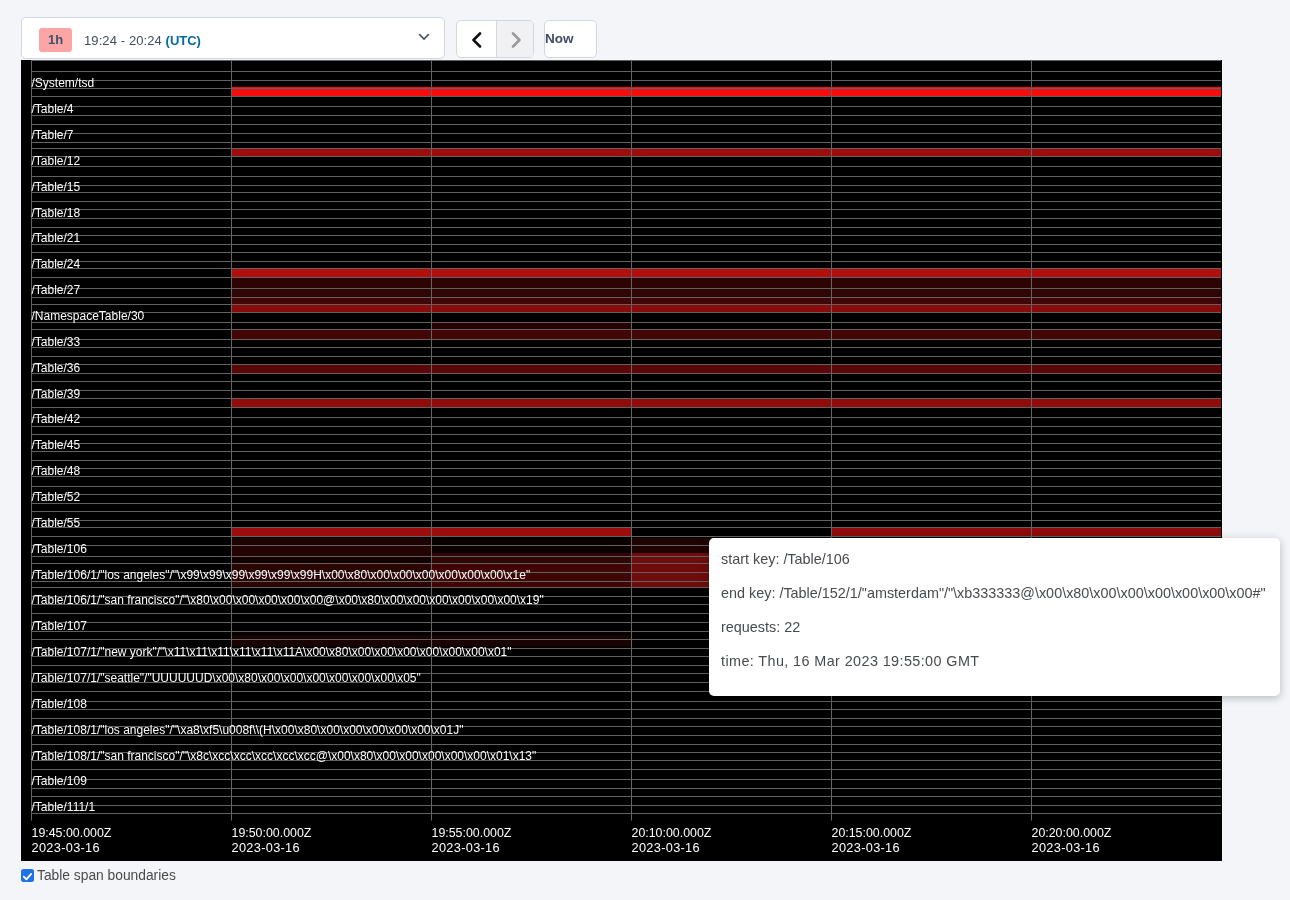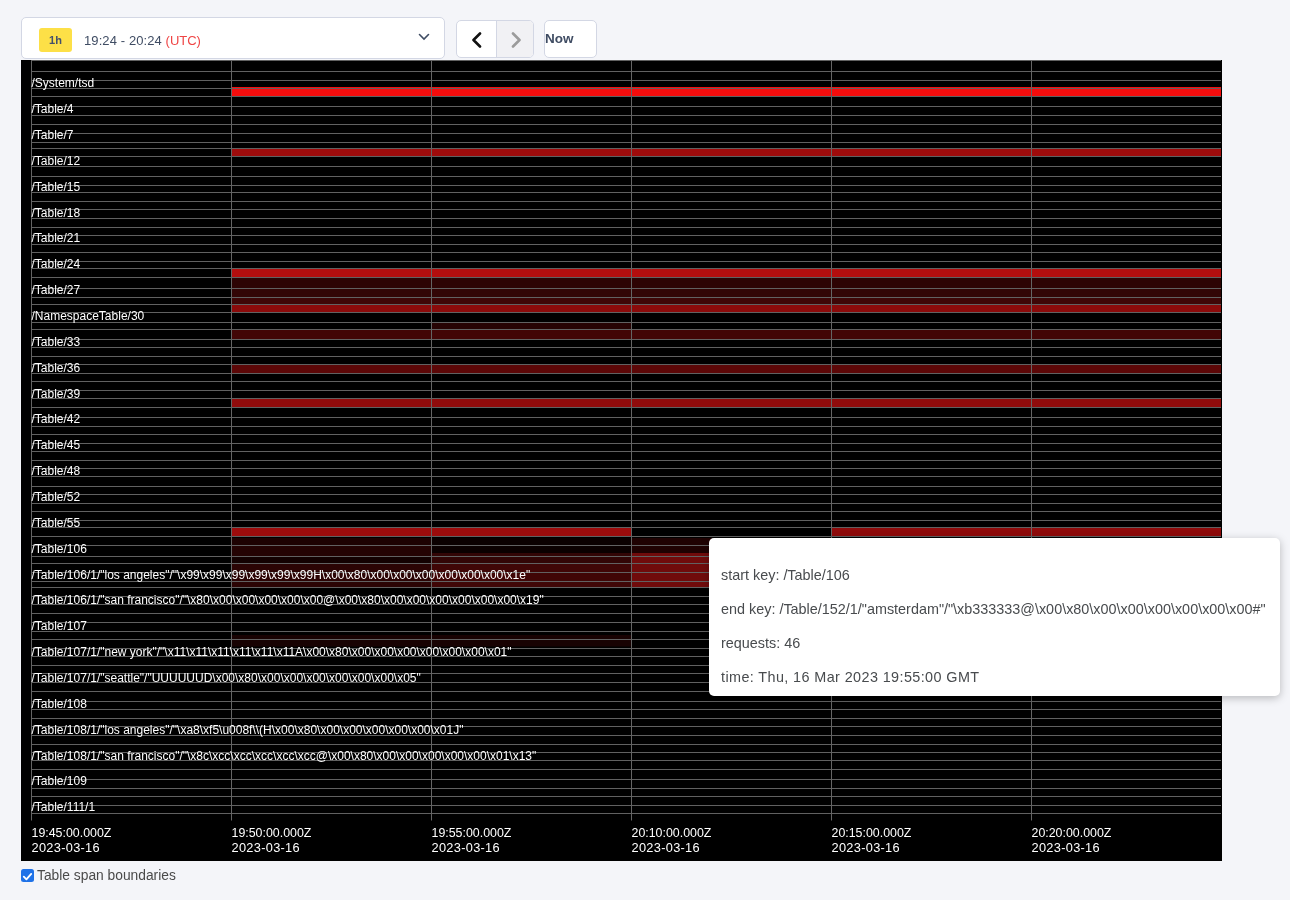--- a/index.html
+++ b/index.html
@@ -1,28 +1,28 @@
 <!DOCTYPE html>
 <html><head><meta charset="utf-8"><title>Key Visualizer</title>
 <style>
 html,body{margin:0;padding:0}
 body{width:1290px;height:900px;background:#f4f5f9;font-family:"Liberation Sans",sans-serif;position:relative;overflow:hidden}
 .timesel{position:absolute;left:21px;top:17px;width:424px;height:42px;background:#fff;border:1px solid #d3d7e4;border-radius:5px;box-sizing:border-box}
-.badge{position:absolute;left:17px;top:10px;width:33px;height:24px;background:#fde047;border-radius:3px;color:#44506b;font-size:11px;font-weight:bold;text-align:center;line-height:24px}
+.badge{position:absolute;left:17px;top:10px;width:33px;height:24px;background:#fca5a5;border-radius:3px;color:#44506b;font-size:13px;font-weight:bold;text-align:center;line-height:24px}
 .trange{position:absolute;left:62px;top:3px;height:40px;line-height:40px;font-size:13px;color:#3f4c63}
 .trange b{font-weight:normal;letter-spacing:.1px}
-.trange span{color:#ef4444;font-weight:normal}
+.trange span{color:#0369a1;font-weight:bold}
 .carett{position:absolute;right:14px;top:15px}
 .arrows{position:absolute;left:456px;top:20px;width:78px;height:38px;border:1px solid #d3d7e4;border-radius:5px;background:#fff;box-sizing:border-box;overflow:hidden}
 .arrows .half{position:absolute;top:0;width:39px;height:37px;text-align:center}
 .arrows .l{left:0}
 .arrows .r{left:39px;background:#f1f1f4;border-left:1px solid #d3d7e4;box-sizing:border-box}
 .nowbtn{position:absolute;left:544px;top:20px;width:53px;height:38px;border:1px solid #d3d7e4;border-radius:5px;background:#fff;box-sizing:border-box;color:#3f4c63;font-size:13.5px;font-weight:bold;text-align:left;line-height:36px}
 .tooltip{position:absolute;left:709px;top:538px;width:571px;height:158px;background:#fff;border-radius:5px;box-shadow:0 2px 8px rgba(0,0,0,.25);box-sizing:border-box;padding:13px 0 0 12px;z-index:5}
-.tooltip div{font-size:14.4px;color:#484b4e;line-height:17px;margin:16px 0 17px 0;white-space:nowrap}
+.tooltip div{font-size:14.4px;color:#484b4e;line-height:17px;margin:0 0 17px 0;white-space:nowrap}
 .cbrow{position:absolute;left:21px;top:868px;height:16px}
 .cb{position:absolute;left:0;top:1px;width:13px;height:13px;background:#1f72e8;border-radius:2.5px}
 .cblab{position:absolute;left:16px;top:0;font-size:13.8px;color:#4a4a4a;white-space:nowrap}
 </style></head>
 <body>
 <div class="timesel">
  <div class="badge">1h</div>
  <div class="trange"><b>19:24 - 20:24</b> <span>(UTC)</span></div>
  <svg class="carett" width="12" height="8" viewBox="0 0 12 8">
       <path d="M1.5 1.5 L6 6 L10.5 1.5" fill="none" stroke="#3f4c63" stroke-width="1.6" stroke-linecap="round"></path>
@@ -202,20 +202,20 @@
 <text x="610.5" y="791.8" font-size="12.8px" letter-spacing="0.3">2023-03-16</text>
 <text x="810.5" y="776.8" font-size="12.4px">20:15:00.000Z</text>
 <text x="810.5" y="791.8" font-size="12.8px" letter-spacing="0.3">2023-03-16</text>
 <text x="1010.5" y="776.8" font-size="12.4px">20:20:00.000Z</text>
 <text x="1010.5" y="791.8" font-size="12.8px" letter-spacing="0.3">2023-03-16</text>
 </g>
 </svg>
 <div class="tooltip">
  <div>start key: /Table/106</div>
  <div>end key: /Table/152/1/"amsterdam"/"\xb333333@\x00\x80\x00\x00\x00\x00\x00\x00#"</div>
- <div>requests: 46</div>
+ <div>requests: 22</div>
  <div style="letter-spacing:.4px">time: Thu, 16 Mar 2023 19:55:00 GMT</div>
 </div>
 <div class="cbrow">
  <div class="cb"><svg width="13" height="13" viewBox="0 0 14 14">
         <path d="M3 7.2 L5.8 10 L11 4.2" fill="none" stroke="#fff" stroke-width="2" stroke-linecap="round" stroke-linejoin="round"></path>
       </svg></div>
  <div class="cblab">Table span boundaries</div>
 </div>
 </body></html>

